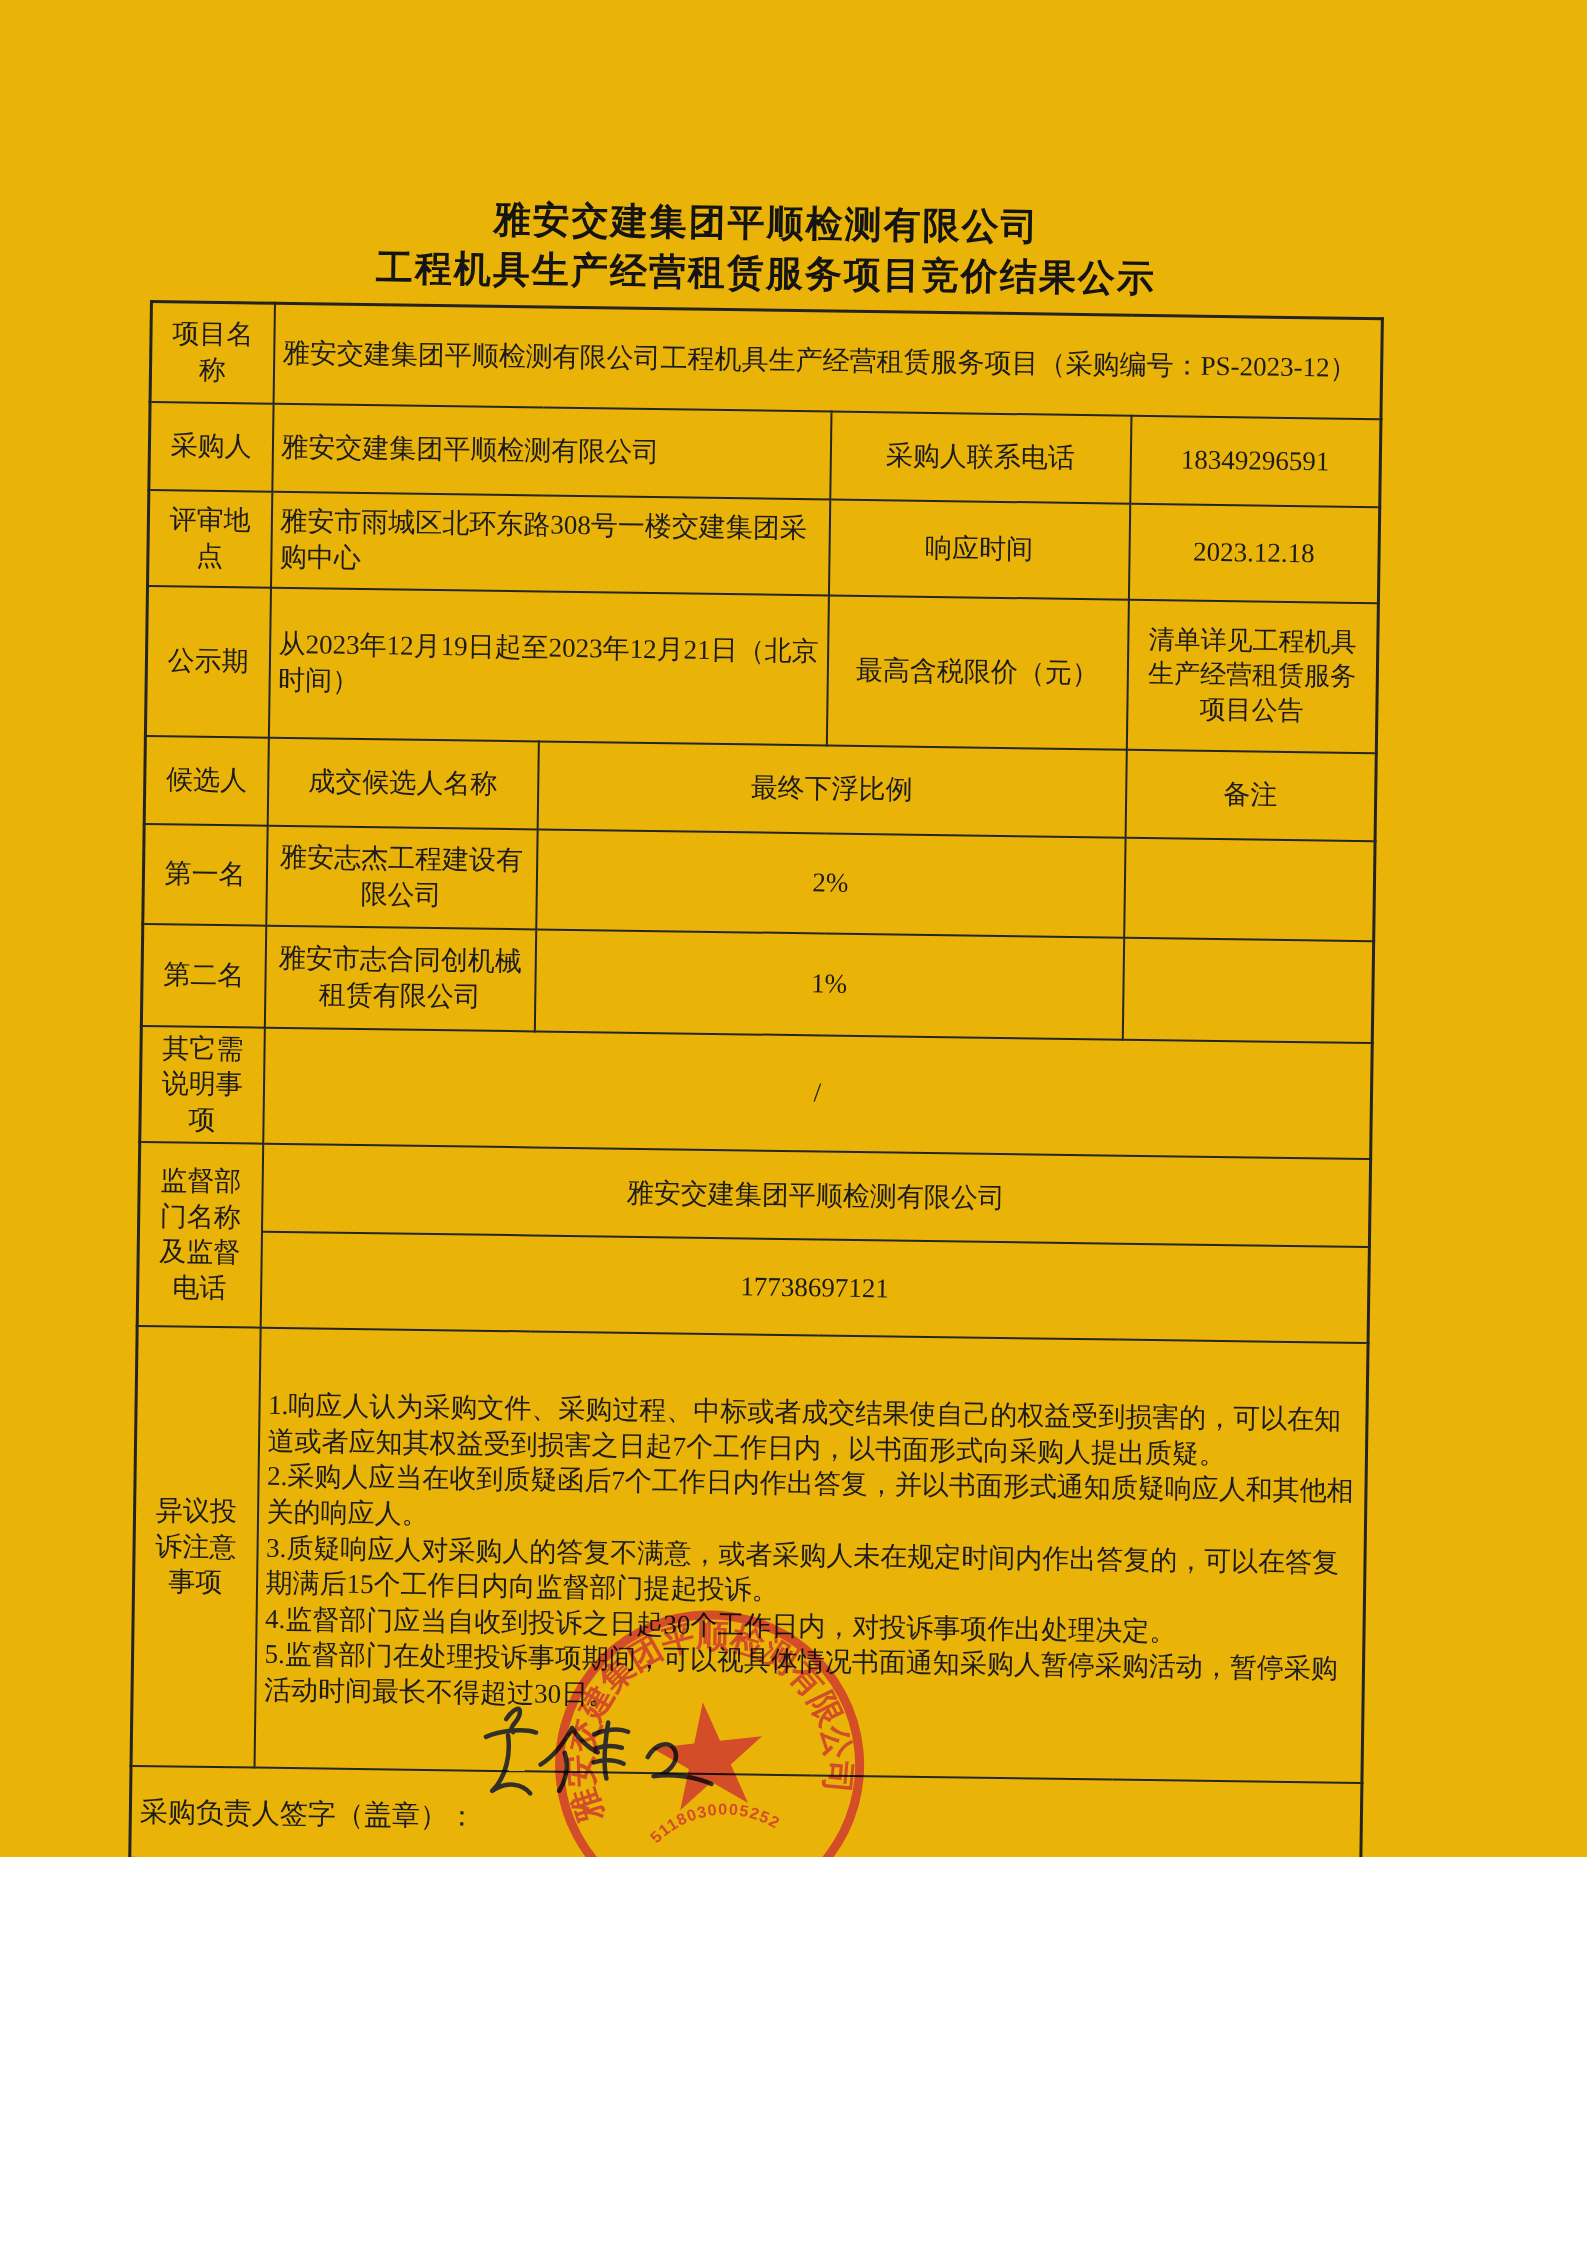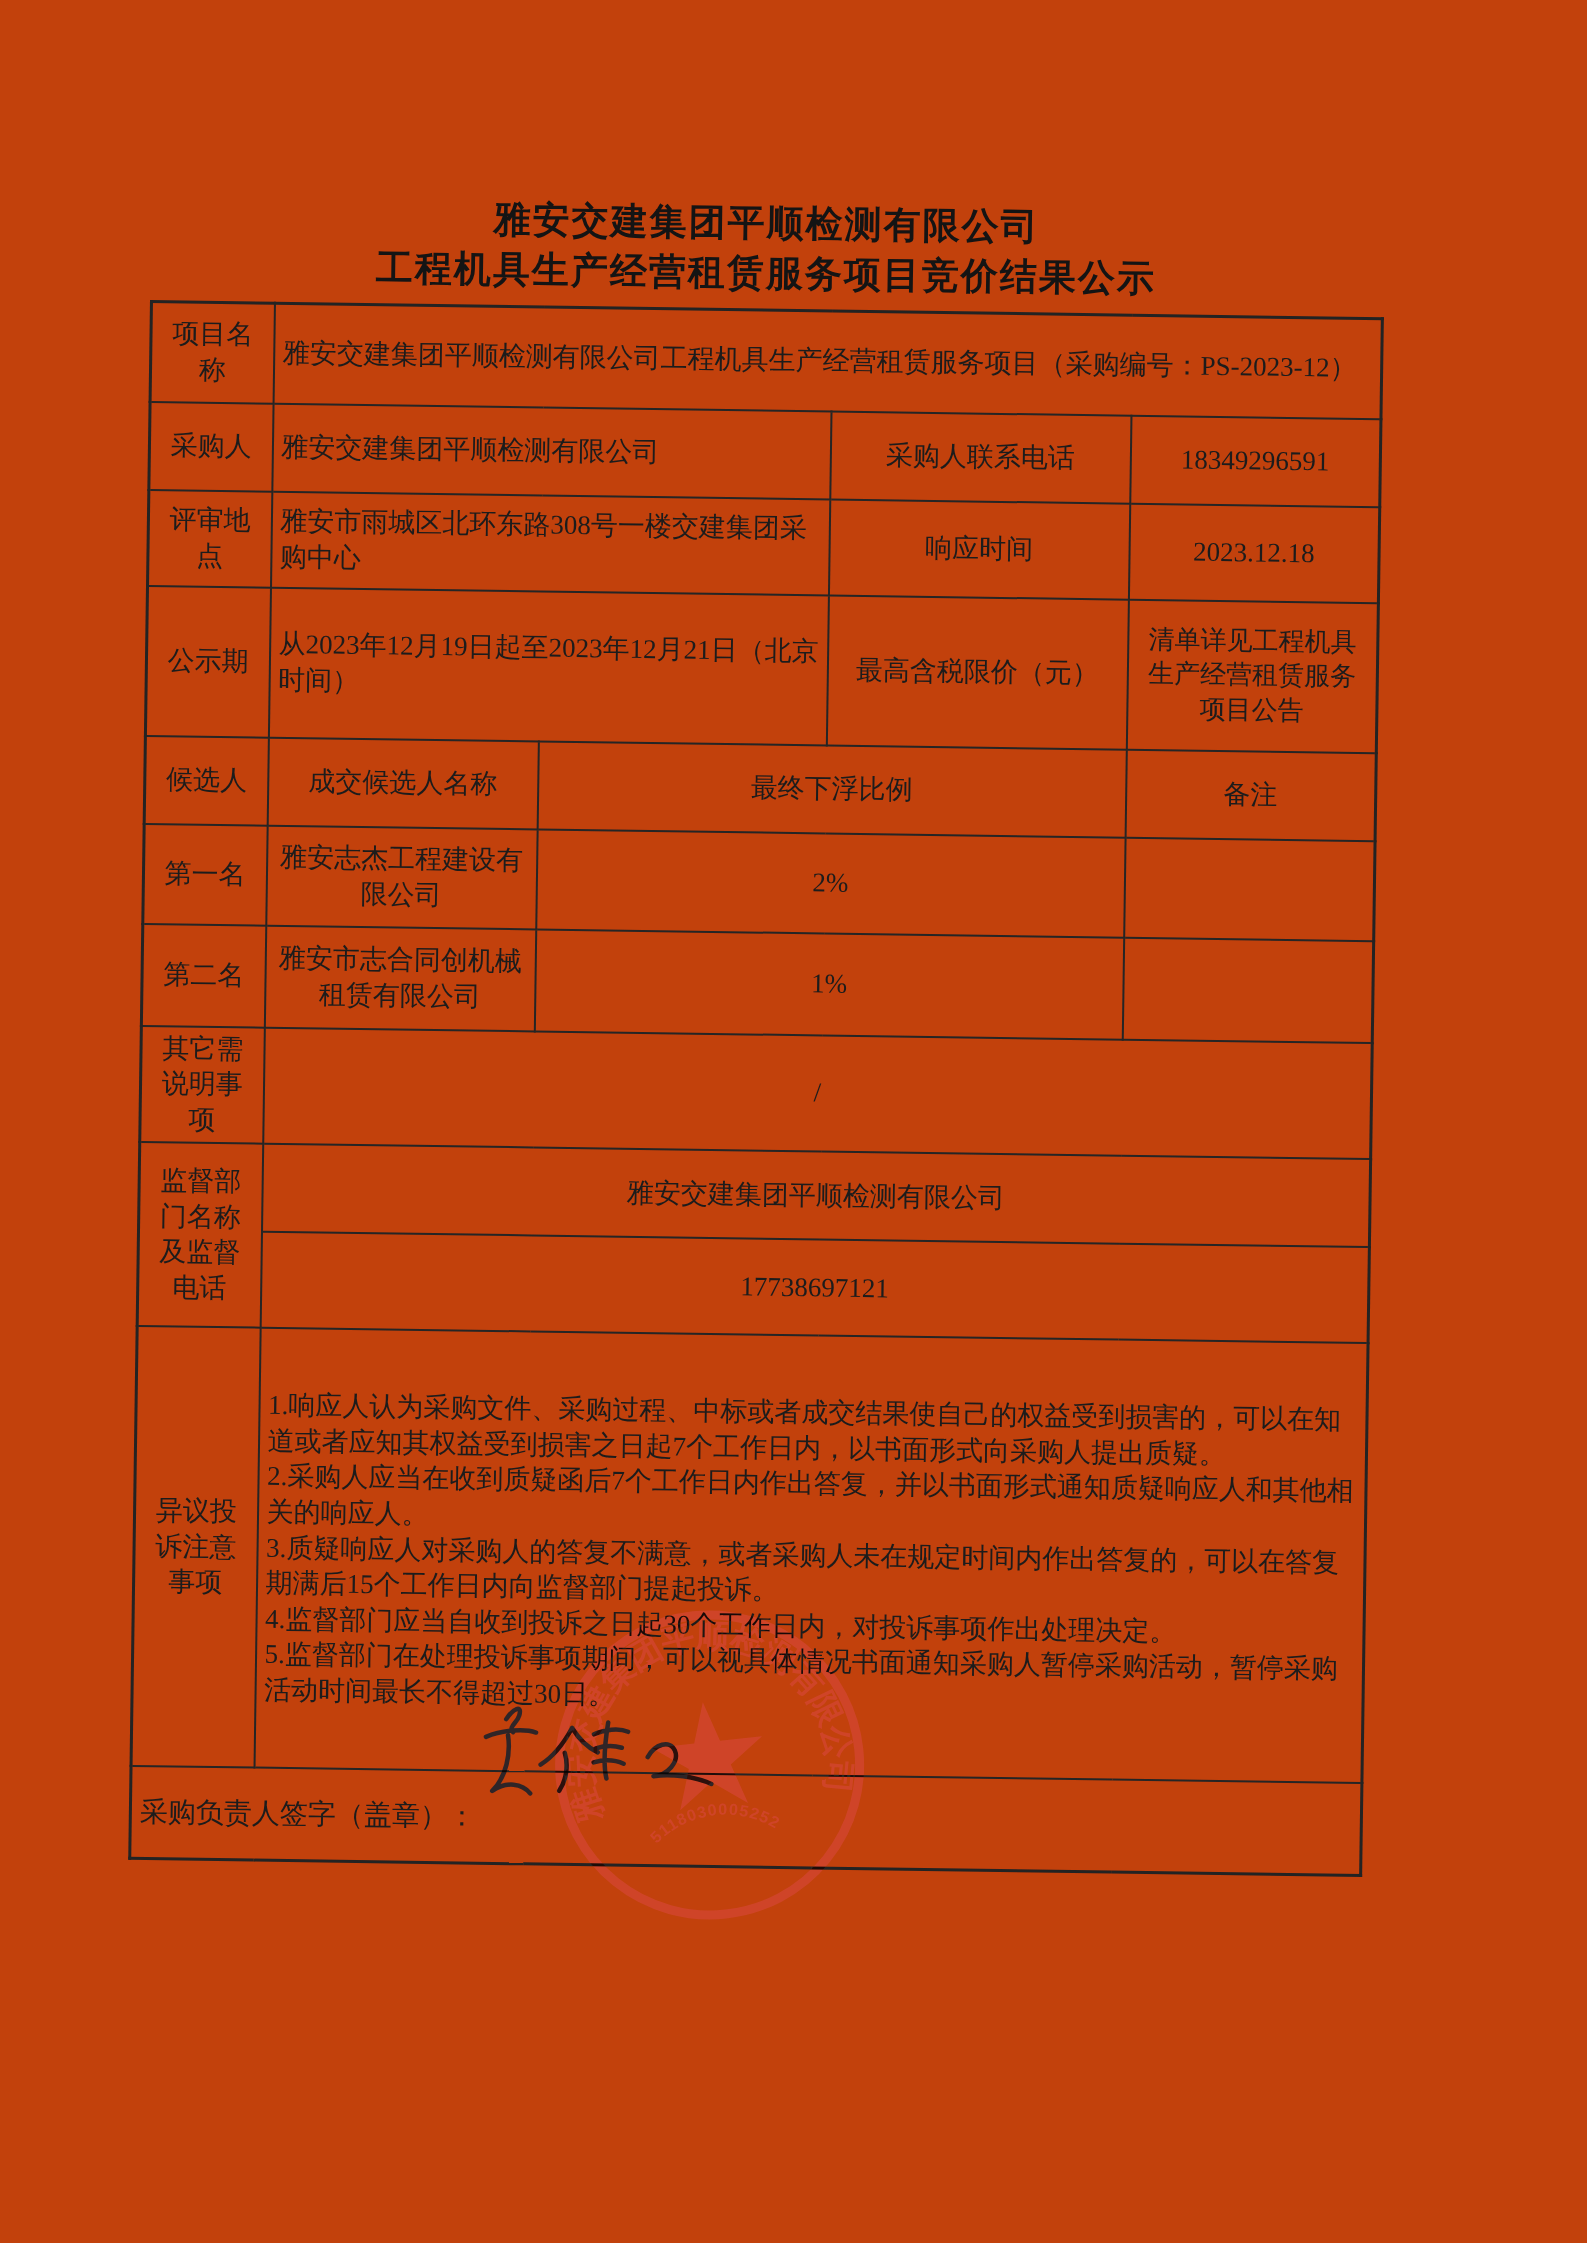--- a/index.html
+++ b/index.html
@@ -1,21 +1,21 @@
 <!DOCTYPE html>
 <html><head>
 <meta charset="utf-8">
 <style>
   * { box-sizing: border-box; margin: 0; padding: 0; }
   html, body { background: #ffffff; }
   .sheet {
     position: relative;
     width: 1587px;
-    height: 2243px;
-    background: #c2410c;
+    height: 1857px;
+    background: #eab308;
     overflow: hidden;
     font-family: "Liberation Serif", serif;
     color: #1d1d1d;
   }
   .tilt {
     position: absolute;
     inset: 0;
     transform: rotate(0.8deg);
     transform-origin: 150px 300px;
   }

